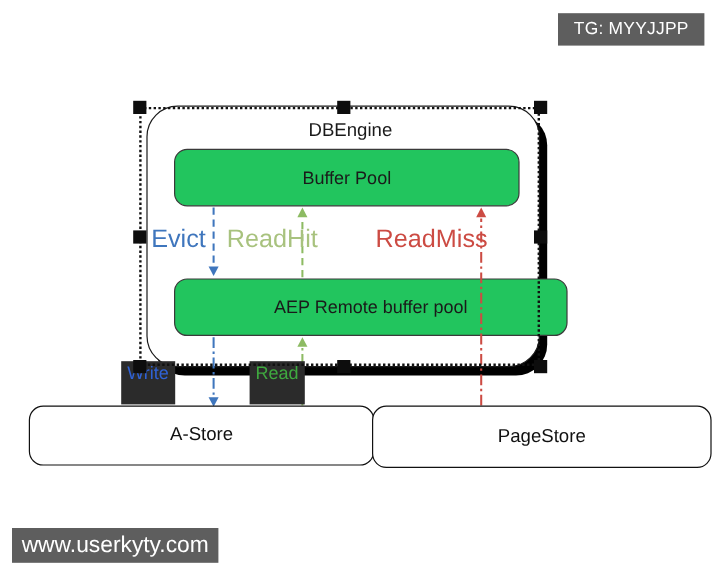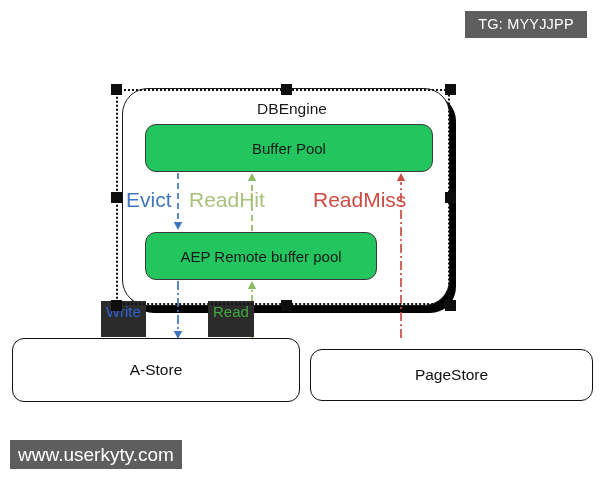--- a/index.html
+++ b/index.html
@@ -120,48 +120,47 @@
   }
   #buffer-pool {
     left: 145px;
     top: 124px;
     width: 288px;
     height: 48px;
   }
   #aep-pool {
     left: 145px;
     top: 232px;
-    width: 232px;
+    width: 328px;
     height: 48px;
   }
 
   
   .store-box {
     position: absolute;
     background: #ffffff;
     border: 1.7px solid #111111;
     border-radius: 12px;
     display: flex;
     align-items: center;
     justify-content: center;
     font-size: 15.5px;
     color: #111111;
   }
   #a-store {
-    left: 12px;
+    left: 24px;
     top: 338px;
     width: 288px;
-    height: 64px;
+    height: 50px;
   }
   #page-store {
     left: 310px;
     top: 338px;
     width: 283px;
     height: 52px;
-    margin-top: 11px;
   }
 
   
   #arrows {
     position: absolute;
     inset: 0;
     width: 600px;
     height: 480px;
     pointer-events: none;
   }

